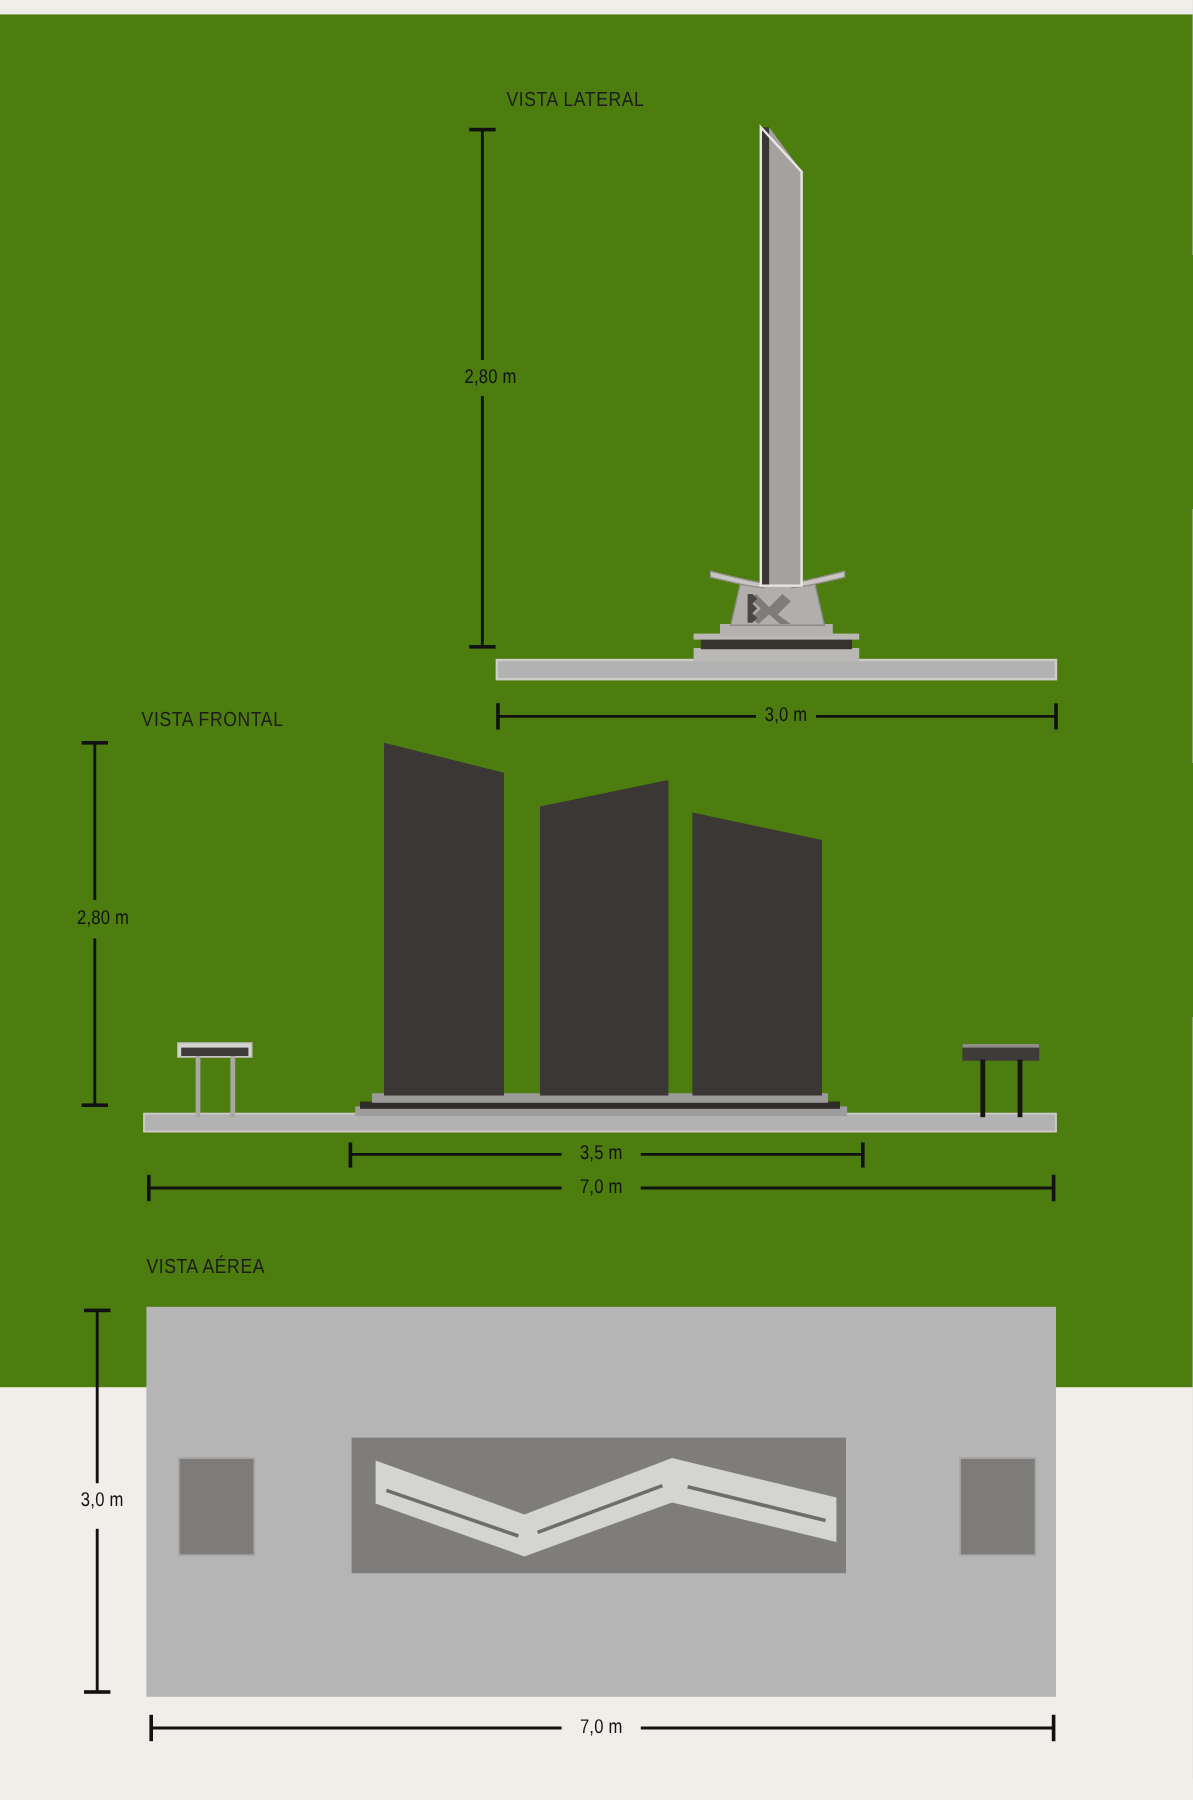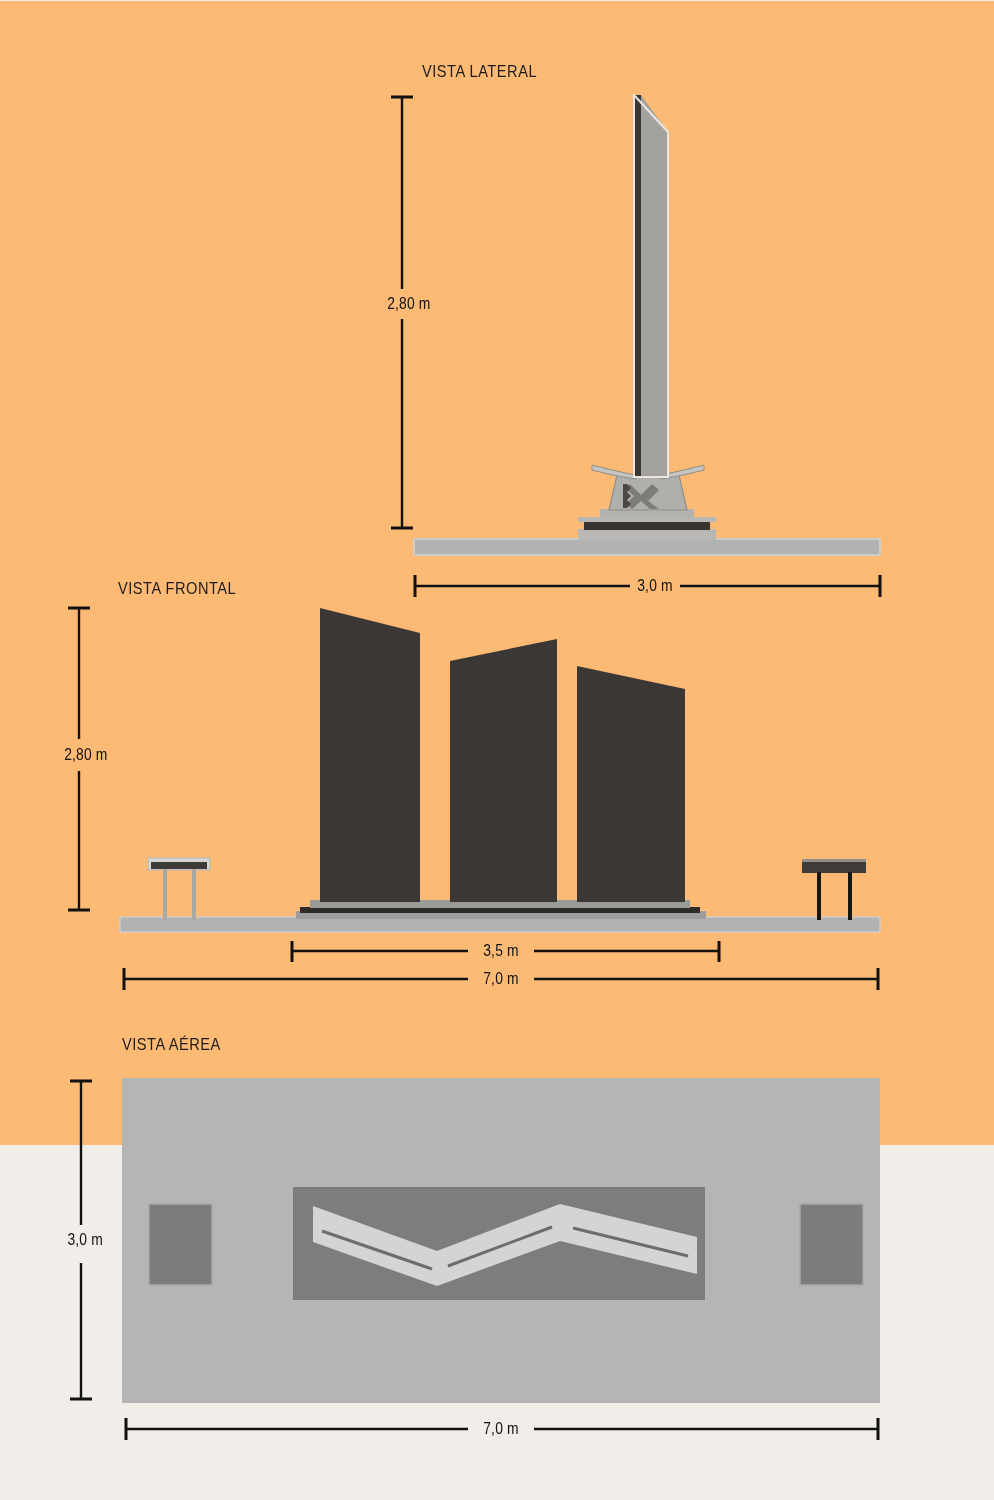--- a/index.html
+++ b/index.html
@@ -11,24 +11,24 @@
     width: 994px;
     height: 1500px;
     position: relative;
     overflow: hidden;
     font-family: "Liberation Sans", "DejaVu Sans", sans-serif;
   }
 
   #sheet {
     position: absolute;
     left: 0;
-    top: 1px;
+    top: 12px;
     width: 994px;
     height: 1144px;
-    background: #fdba74;
+    background: #4d7c0f;
   }
 
   .view-title {
     position: absolute;
     font-family: "Liberation Sans", "DejaVu Sans", sans-serif;
     font-size: 17px;
     letter-spacing: 0.6px;
     color: #1c1c1c;
     white-space: nowrap;
     transform: scaleX(0.86);

